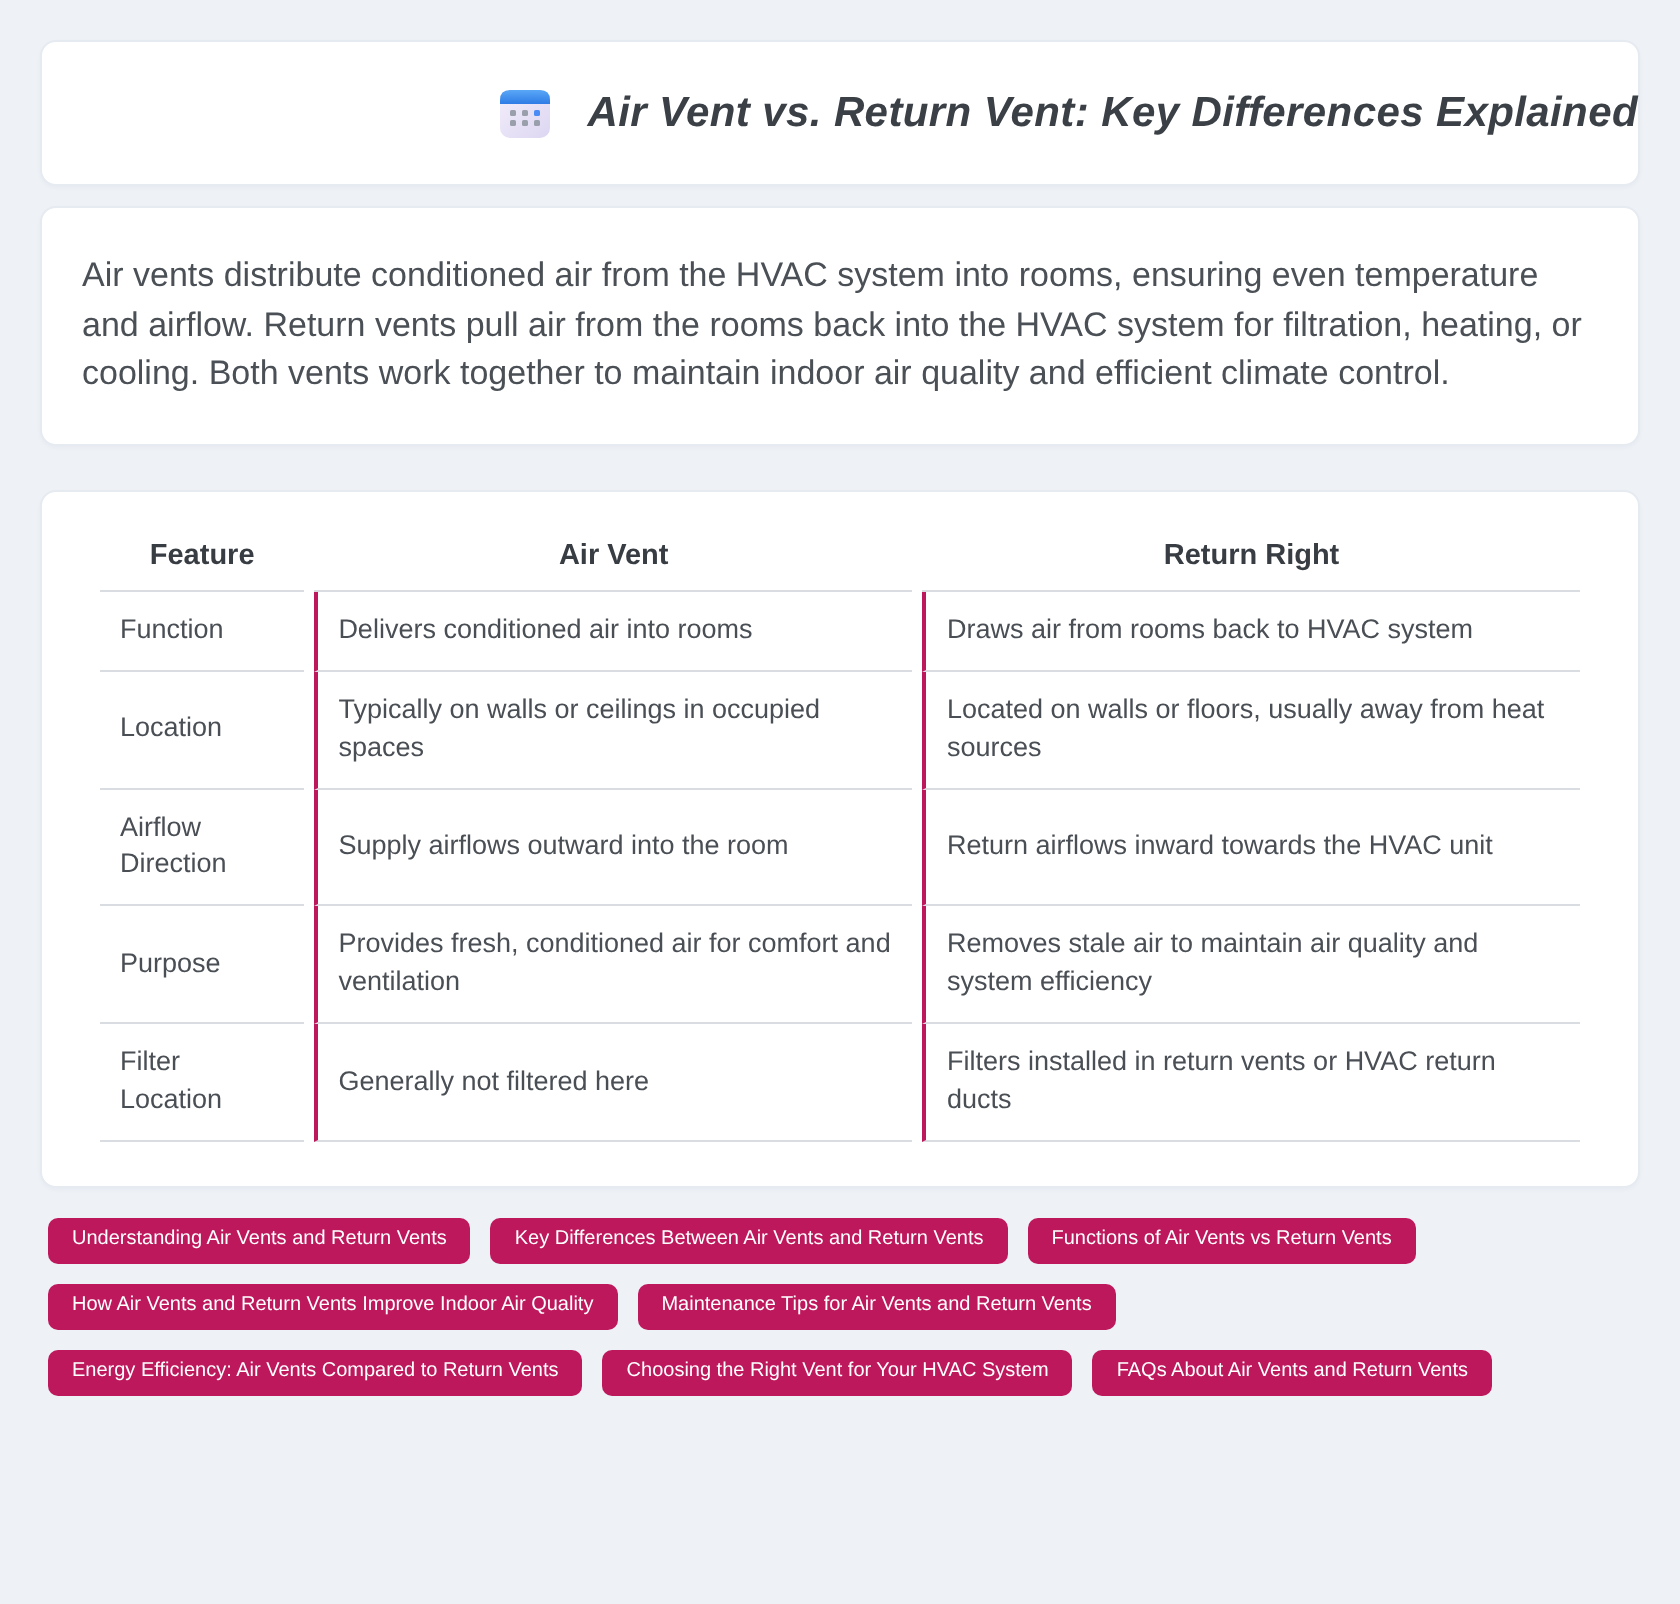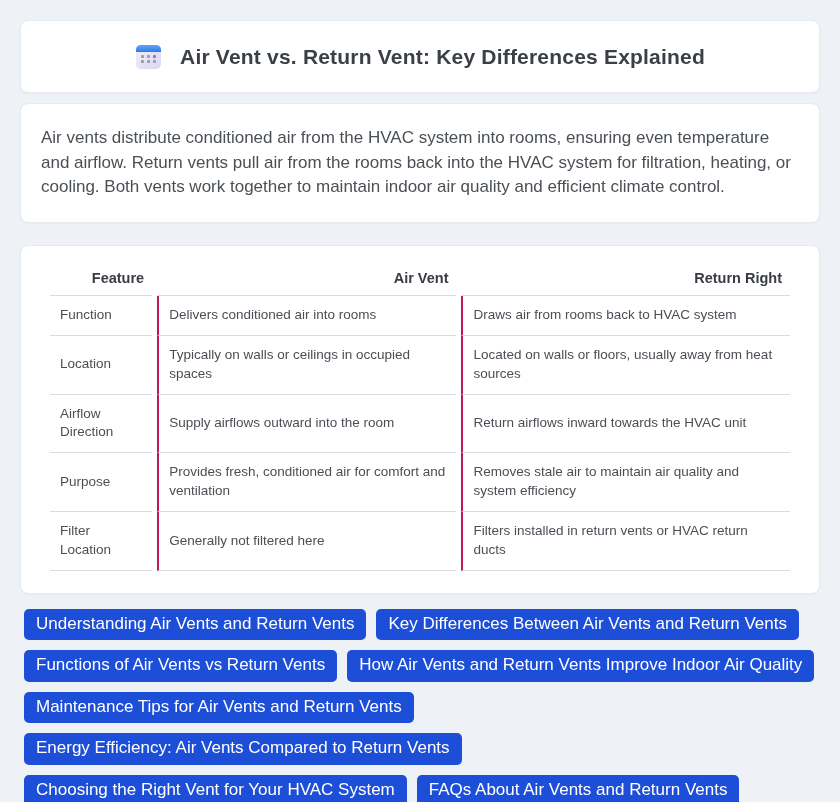--- a/index.html
+++ b/index.html
@@ -16,22 +16,23 @@
     border: 1px solid #e6eaf1;
     border-radius: 8px;
     box-shadow: 0 1px 2px rgba(30,40,60,0.03);
   }
 
   
   .header-card {
     height: 73px;
     display: flex;
     align-items: center;
-    justify-content: center;
+    justify-content: flex-end;
     gap: 18px;
+    font-style: italic;
   }
   .title {
     font-size: 21px;
     color: #3a4046;
     letter-spacing: 0.2px;
   }
   .cal-icon { width: 27px; height: 27px; display: inline-block; }
 
   
   .intro-card {
@@ -56,21 +57,21 @@
     font-size: 13.5px;
     color: #4a4f55;
   }
   table.compare col.c1 { width: 14%; }
   table.compare col.c2 { width: 41%; }
   table.compare col.c3 { width: 45%; }
   table.compare th {
     font-size: 14.5px;
     font-weight: bold;
     color: #383d43;
-    text-align: right;
+    text-align: center;
     padding: 6px 8px 9px 8px;
     border-bottom: 1px solid #d9dce1;
   }
   table.compare td {
     padding: 10px 10px;
     line-height: 1.4;
     border-bottom: 1px solid #d9dce1;
     vertical-align: middle;
   }
   table.compare td + td { border-left: 2px solid #be185d; }
@@ -83,26 +84,26 @@
     color: #3b4045;
   }
   .tags {
     margin-top: 15px;
     padding: 0 4px;
     display: flex;
     flex-wrap: wrap;
     gap: 10px 10px;
   }
   .tag {
-    background: #1d4ed8;
+    background: #be185d;
     color: #ffffff;
     border: none;
     border-radius: 5px;
     padding: 5px 12px 6px 12px;
-    font-size: 17px;
+    font-size: 10px;
     font-family: "Liberation Sans", sans-serif;
     line-height: 1.2;
     cursor: pointer;
     white-space: nowrap;
   }
 </style>
 </head>
 <body>
 
 <div class="page">

